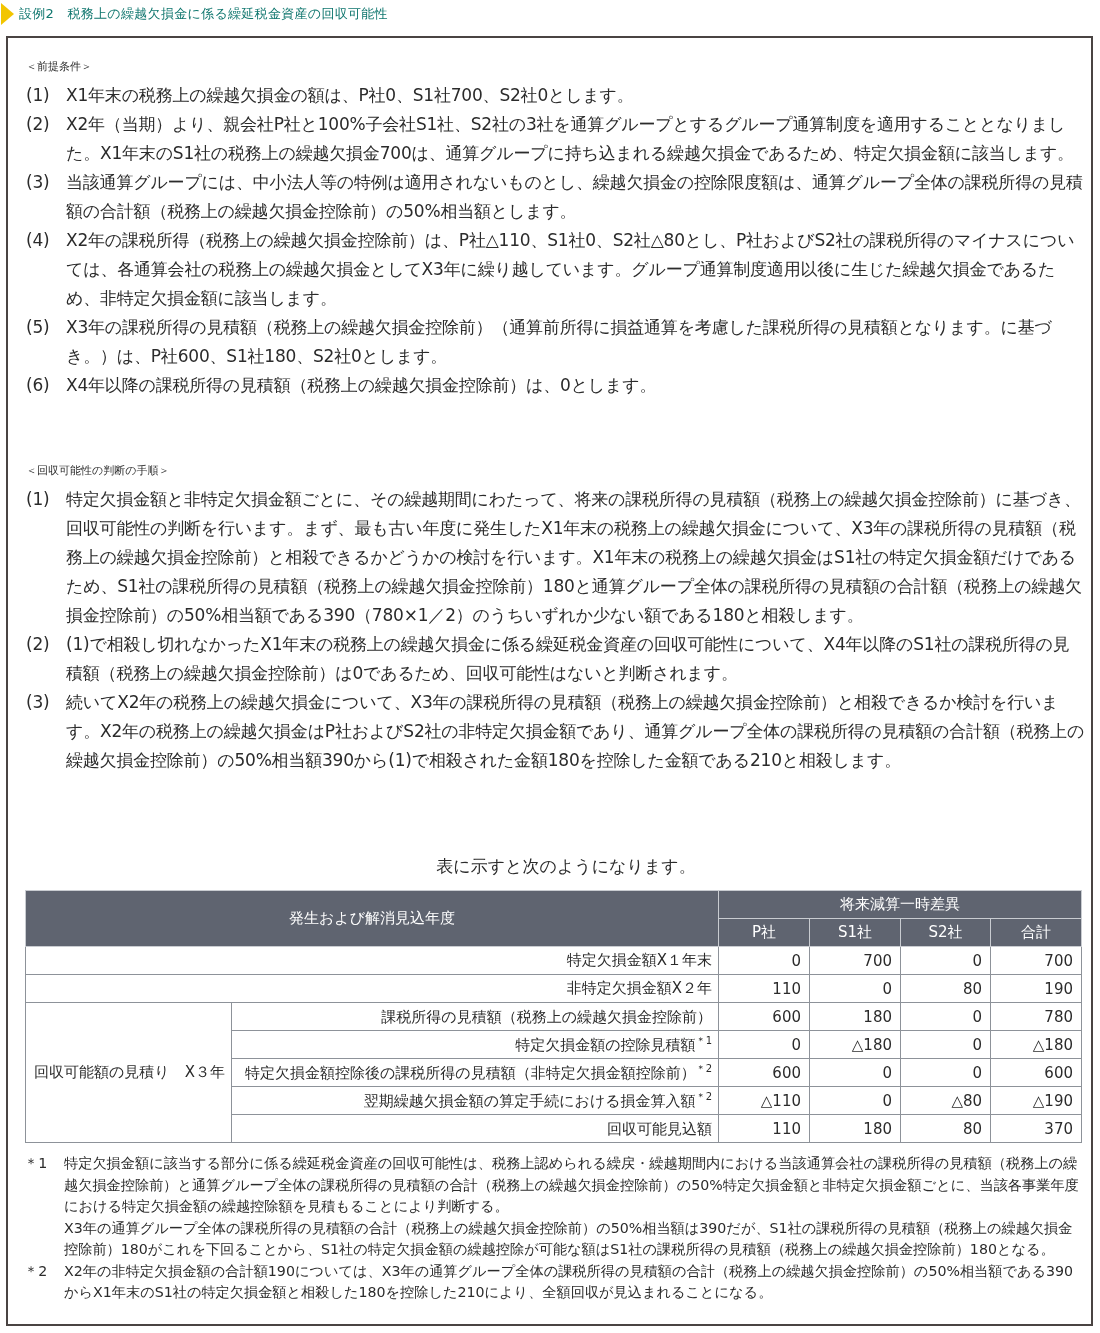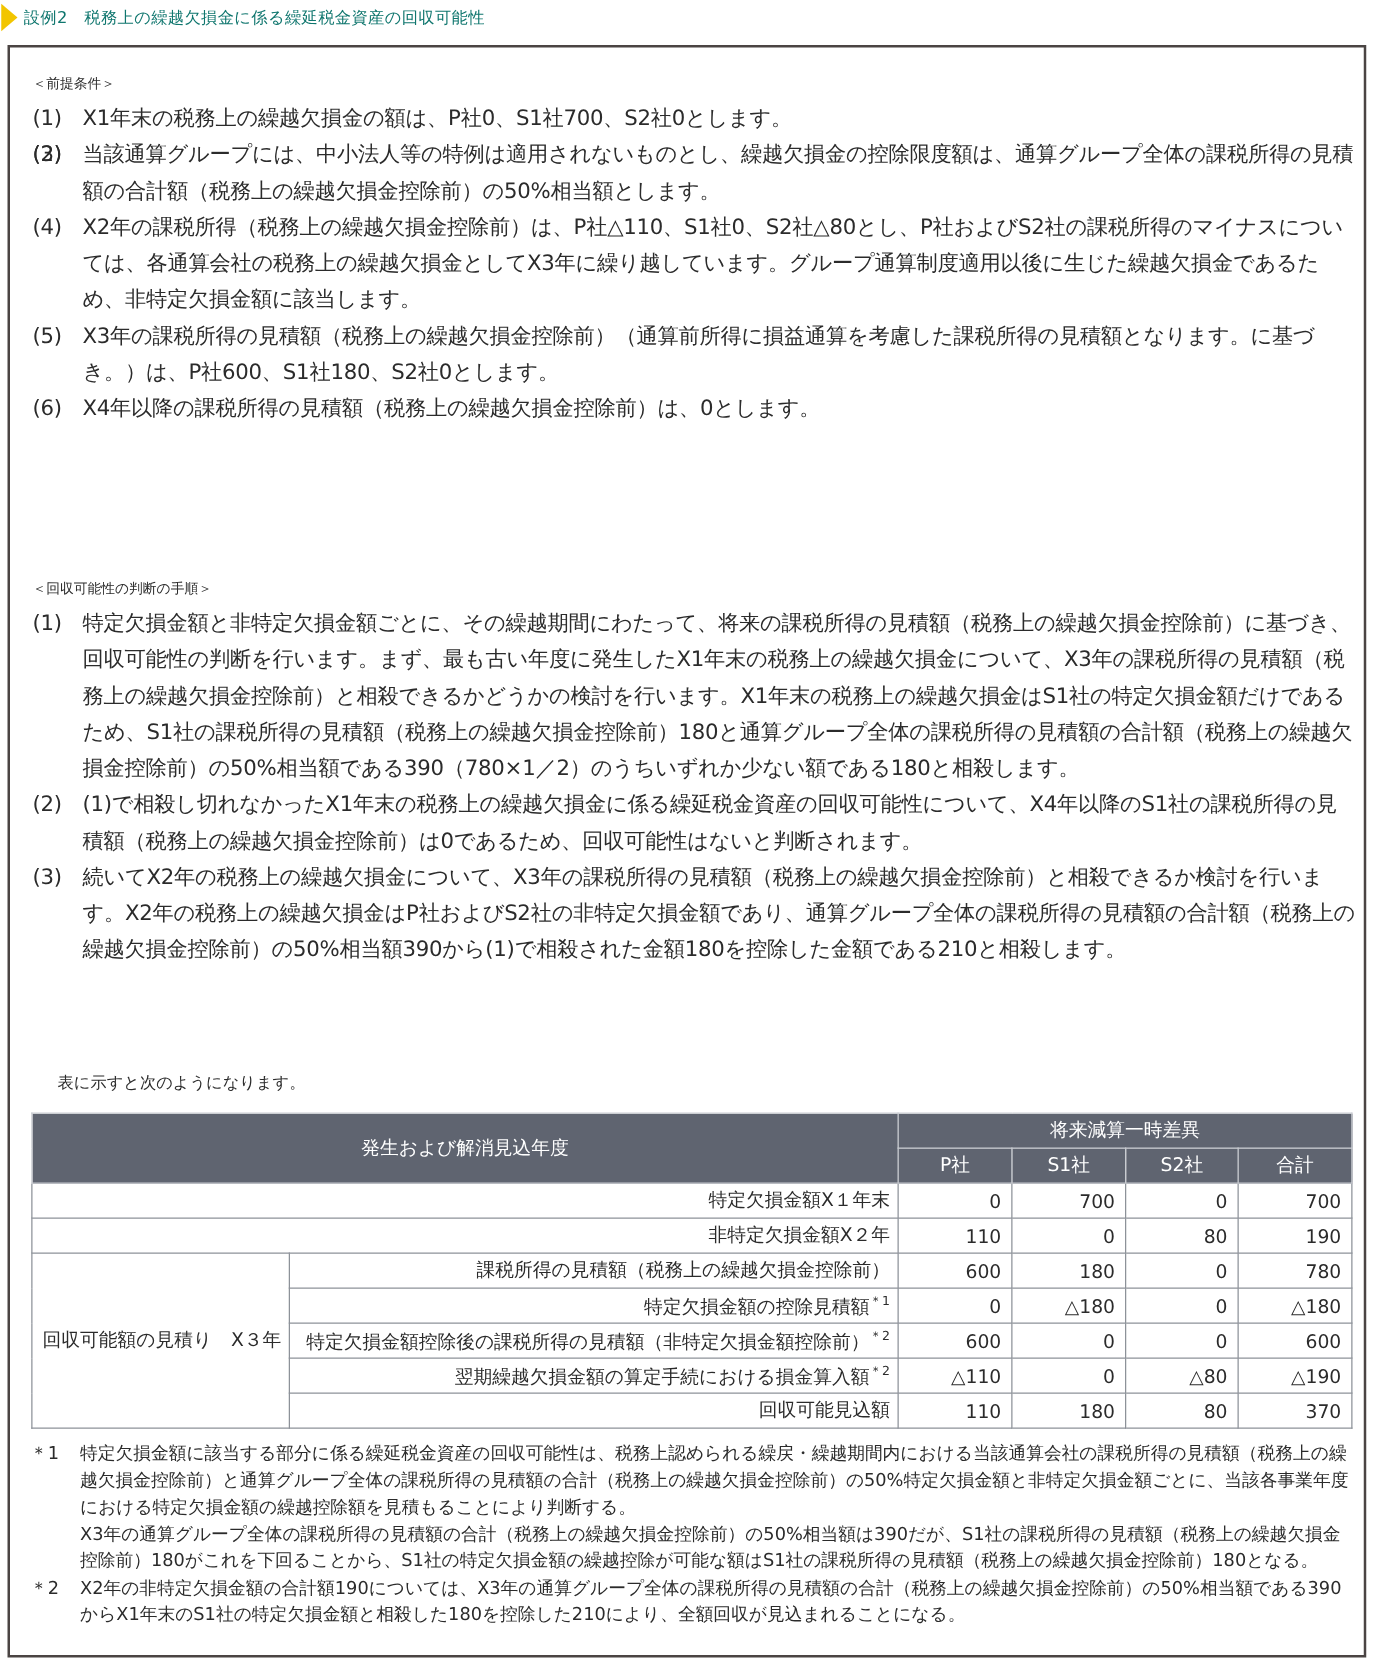--- a/index.html
+++ b/index.html
@@ -19,21 +19,21 @@
     }
     .title-text { font-size: 13px; letter-spacing: 0.3px; color: #0f766e; white-space: pre; }
     .box {
       position: absolute; left: 6px; top: 36px; width: 1087px; height: 1290px;
       border: 2px solid #4a4443; box-sizing: border-box;
     }
     .section { position: absolute; left: 18px; width: 1060px; }
     .heading { font-size: 11px; line-height: 29px; height: 29px; }
     .item { position: relative; font-size: 17px; line-height: 29px; padding-left: 40px; letter-spacing: -0.2px; }
     .item .num { position: absolute; left: 0; top: 0; width: 40px; }
-    .lead { font-size: 13px; line-height: 29px; padding-left: 20px; }
+    .lead { font-size: 17px; line-height: 29px; padding-left: 20px; text-align: center; }
 
     table.grid {
       position: absolute; left: 17px; top: 852px; width: 1056px;
       border-collapse: collapse; table-layout: fixed;
       font-size: 15px; color: #2b2b2b;
     }
     table.grid td, table.grid th {
       border: 1.5px solid #8d9299; height: 27px; padding: 0 6px; white-space: nowrap; text-align: right;
     }
     table.grid th {
@@ -54,21 +54,21 @@
 <div class="title-row">
   <span class="title-marker"></span>
   <span class="title-text">設例2　税務上の繰越欠損金に係る繰延税金資産の回収可能性</span>
 </div>
 
 <div class="box">
 
   <div class="section" style="top:14px;">
     <div class="heading">＜前提条件＞</div>
     <div class="item"><span class="num">(1)</span><span>X1年末の税務上の繰越欠損金の額は、P社0、S1社700、S2社0とします。</span></div>
-    <div class="item"><span class="num">(2)</span></div>
+    <div class="item"><span class="num">(2)</span><span>X2年（当期）より、親会社P社と100%子会社S1社、S2社の3社を通算グループとするグループ通算制度を適用することとなりました。X1年末のS1社の税務上の繰越欠損金700は、通算グループに持ち込まれる繰越欠損金であるため、特定欠損金額に該当します。</span></div>
     <div class="item"><span class="num">(3)</span><span>当該通算グループには、中小法人等の特例は適用されないものとし、繰越欠損金の控除限度額は、通算グループ全体の課税所得の見積額の合計額（税務上の繰越欠損金控除前）の50%相当額とします。</span></div>
     <div class="item"><span class="num">(4)</span><span>X2年の課税所得（税務上の繰越欠損金控除前）は、P社△110、S1社0、S2社△80とし、P社およびS2社の課税所得のマイナスについては、各通算会社の税務上の繰越欠損金としてX3年に繰り越しています。グループ通算制度適用以後に生じた繰越欠損金であるため、非特定欠損金額に該当します。</span></div>
     <div class="item"><span class="num">(5)</span><span>X3年の課税所得の見積額（税務上の繰越欠損金控除前）（通算前所得に損益通算を考慮した課税所得の見積額となります。に基づき。）は、P社600、S1社180、S2社0とします。</span></div>
     <div class="item"><span class="num">(6)</span><span>X4年以降の課税所得の見積額（税務上の繰越欠損金控除前）は、0とします。</span></div>
   </div>
 
   <div class="section" style="top:418px;">
     <div class="heading">＜回収可能性の判断の手順＞</div>
     <div class="item"><span class="num">(1)</span><span>特定欠損金額と非特定欠損金額ごとに、その繰越期間にわたって、将来の課税所得の見積額（税務上の繰越欠損金控除前）に基づき、回収可能性の判断を行います。まず、最も古い年度に発生したX1年末の税務上の繰越欠損金について、X3年の課税所得の見積額（税務上の繰越欠損金控除前）と相殺できるかどうかの検討を行います。X1年末の税務上の繰越欠損金はS1社の特定欠損金額だけであるため、S1社の課税所得の見積額（税務上の繰越欠損金控除前）180と通算グループ全体の課税所得の見積額の合計額（税務上の繰越欠損金控除前）の50%相当額である390（780×1／2）のうちいずれか少ない額である180と相殺します。</span></div>
     <div class="item"><span class="num">(2)</span><span>(1)で相殺し切れなかったX1年末の税務上の繰越欠損金に係る繰延税金資産の回収可能性について、X4年以降のS1社の課税所得の見積額（税務上の繰越欠損金控除前）は0であるため、回収可能性はないと判断されます。</span></div>

